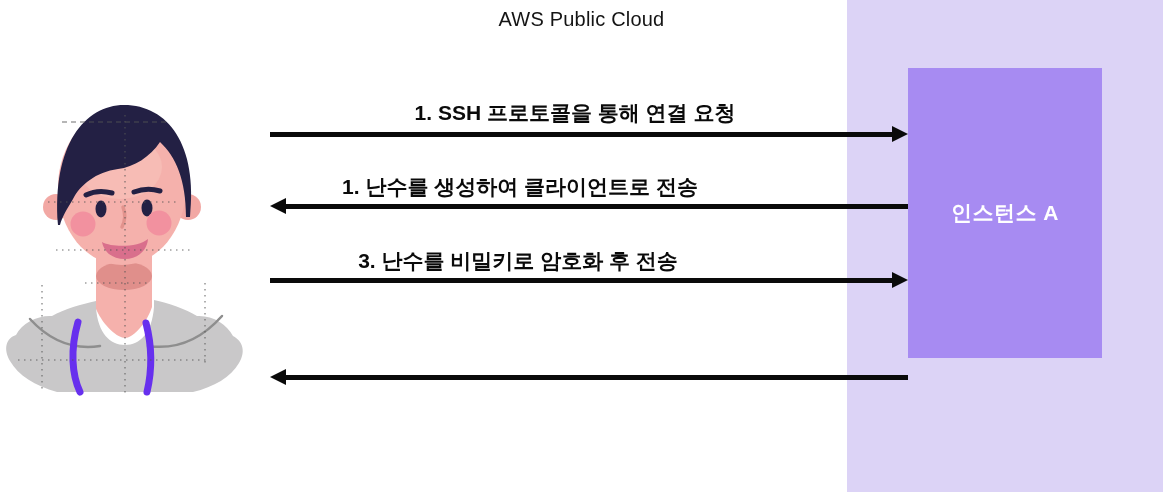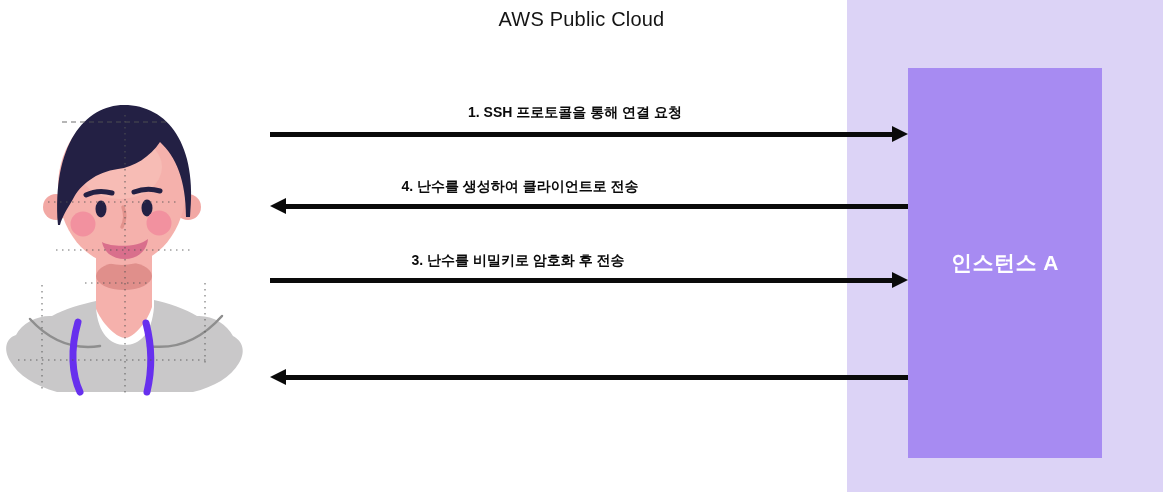--- a/index.html
+++ b/index.html
@@ -11,40 +11,40 @@
   .cloud-region{
     position:absolute;left:847px;top:0;width:316px;height:492px;
     background:#dcd3f6;
   }
   .cloud-title{
     position:absolute;left:0;top:8px;width:100%;
     text-align:center;font-size:20px;font-weight:500;color:#141414;
     letter-spacing:0.2px;
   }
   .instance-box{
-    position:absolute;left:908px;top:68px;width:194px;height:390px;
+    position:absolute;left:908px;top:68px;width:194px;height:290px;
     background:#a78bf2;display:flex;align-items:center;justify-content:center;
   }
   .instance-label{
     color:#ffffff;font-size:21px;font-weight:700;letter-spacing:0.5px;
   }
   
   .arrow{position:absolute;left:270px;width:638px;height:16px;}
   .arrow .shaft{position:absolute;top:5.5px;height:5px;background:#0a0a0a;}
   .arrow.right .shaft{left:0;right:12px;}
   .arrow.left  .shaft{left:12px;right:0;}
   .arrow .head{position:absolute;top:0;width:0;height:0;
     border-top:8px solid transparent;border-bottom:8px solid transparent;}
   .arrow.right .head{right:0;border-left:16px solid #0a0a0a;}
   .arrow.left  .head{left:0;border-right:16px solid #0a0a0a;}
   .a1{top:126px;} .a2{top:198px;} .a3{top:272px;} .a4{top:369px;}
   
   .msg-label{
     position:absolute;transform:translateX(-50%);
-    font-size:14px;font-weight:700;color:#0a0a0a;white-space:nowrap;
+    font-size:21px;font-weight:700;color:#0a0a0a;white-space:nowrap;
     text-align:center;line-height:25px;
   }
   .l1{left:575px;top:100px;}
   .l2{left:520px;top:174px;}
   .l3{left:518px;top:248px;}
   .l4{left:521px;top:312px;}
   .l4 span{display:block;}
   
   .avatar{position:absolute;left:0;top:95px;width:250px;height:310px;}
 </style>
@@ -136,18 +136,18 @@
   <div class="arrow right a3">
     <div class="shaft"></div>
     <div class="head"></div>
   </div>
   <div class="arrow left a4">
     <div class="shaft"></div>
     <div class="head"></div>
   </div>
 
   <div class="msg-label l1">1. SSH 프로토콜을 통해 연결 요청</div>
-  <div class="msg-label l2">4. 난수를 생성하여 클라이언트로 전송</div>
+  <div class="msg-label l2">1. 난수를 생성하여 클라이언트로 전송</div>
   <div class="msg-label l3">3. 난수를 비밀키로 암호화 후 전송</div>
   <div class="msg-label l4">
   </div>
 
 </div>
 
 </body></html>

